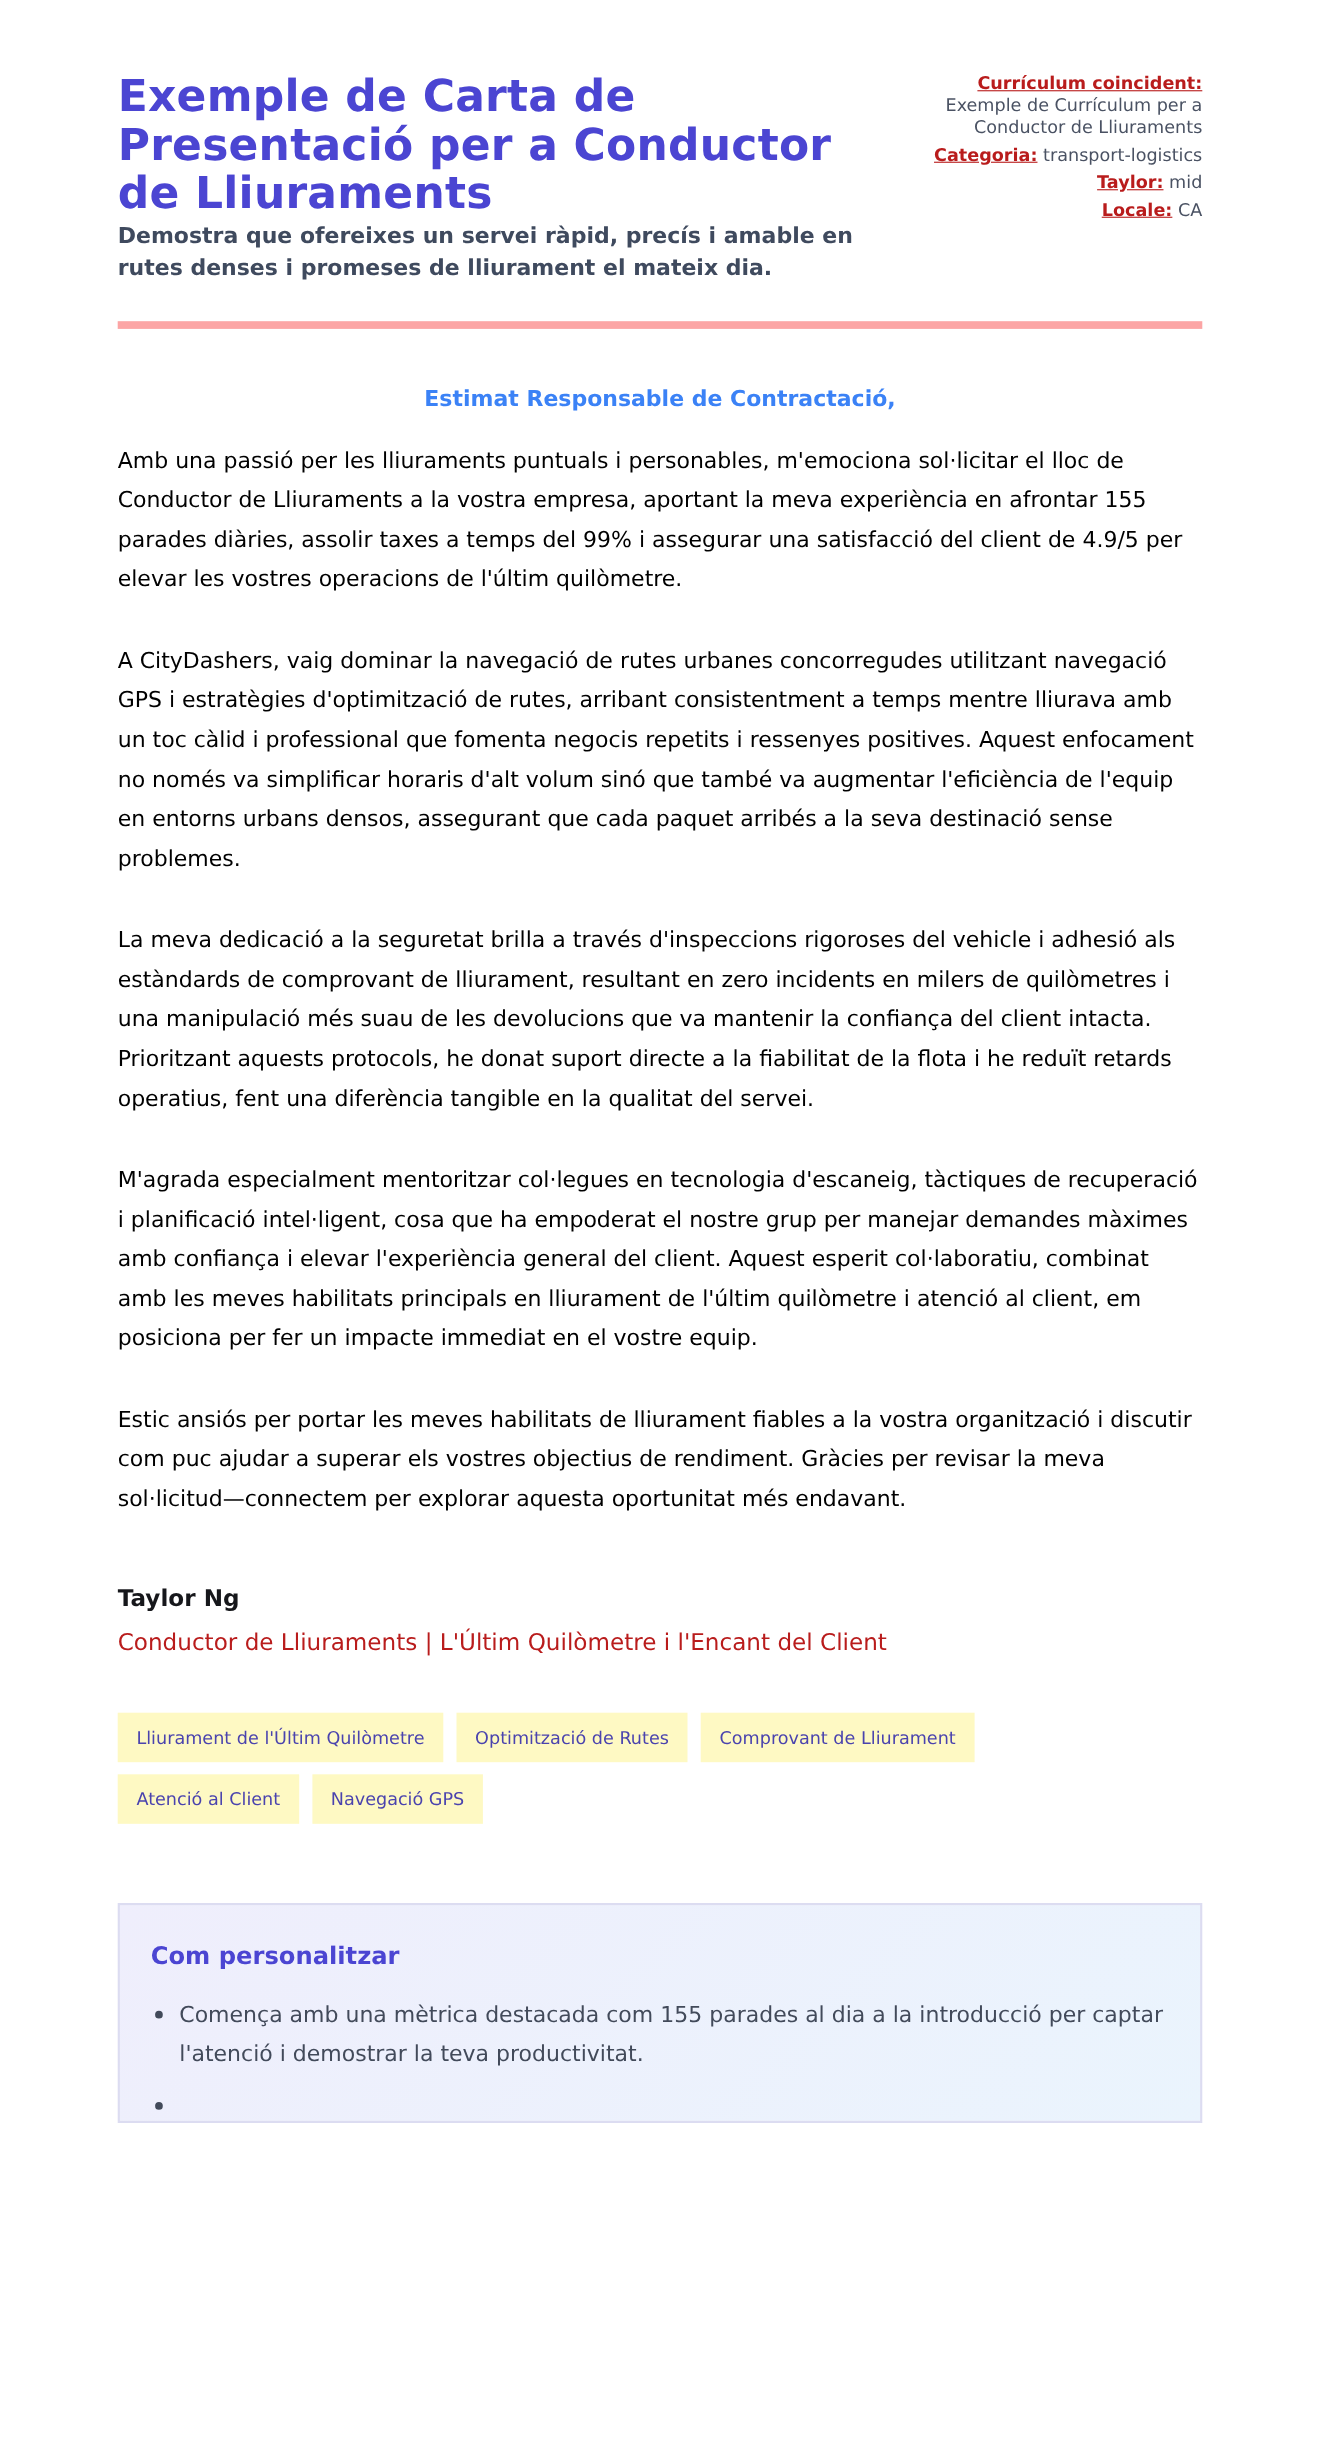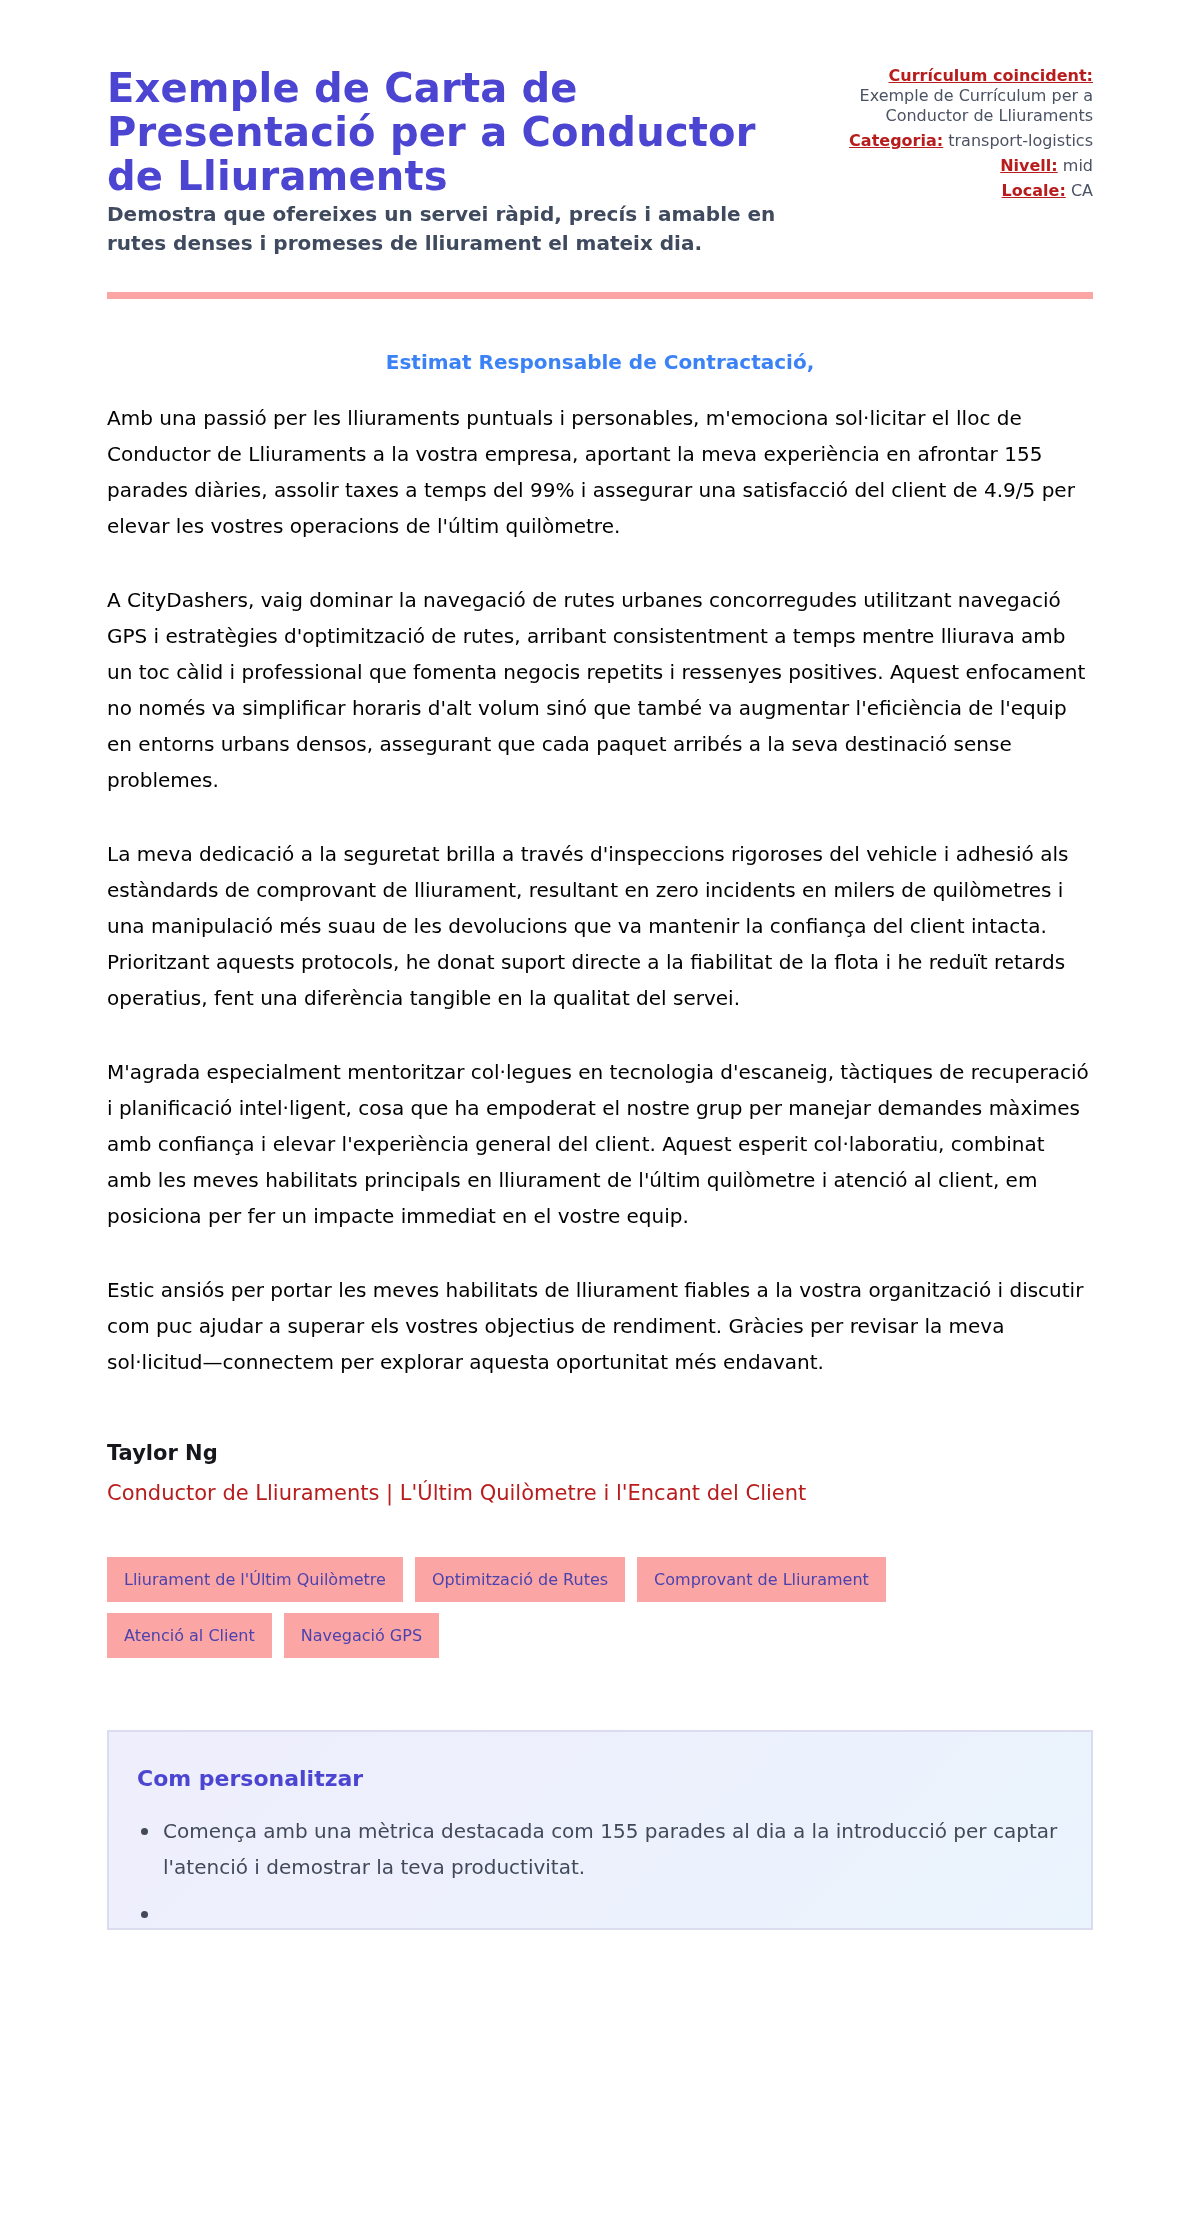--- a/index.html
+++ b/index.html
@@ -78,21 +78,21 @@
       color: #b91c1c;
     }
     .tags {
       margin-top: 50px;
       display: flex;
       flex-wrap: wrap;
       gap: 11px 12px;
       width: 900px;
     }
     .tag {
-      background: #fca5a5;
+      background: #fef9c3;
       color: #4a43ae;
       font-size: 16px;
       line-height: 20px;
       padding: 13px 17px 12px 17px;
     }
     .tips {
       margin-top: 72px;
       border: 2px solid #dcdcf1;
       background: linear-gradient(135deg, #efeefc 0%, #eaf4fd 100%);
       padding: 33px 28px 32px 28px;
@@ -139,21 +139,21 @@
     <div class="meta">
       <div class="row first">
         <b>Currículum coincident:</b><br>
         <span>Exemple de Currículum per a Conductor de Lliuraments</span>
       </div>
       <div class="row">
         <b>Categoria:</b>
         <span>transport-logistics</span>
       </div>
       <div class="row">
-        <b>Nivell:</b>
+        <b>Taylor:</b>
         <span>mid</span>
       </div>
       <div class="row">
         <b>Locale:</b>
         <span>CA</span>
       </div>
     </div>
   </header>
 
   <div class="greeting">Estimat Responsable de Contractació,</div>

